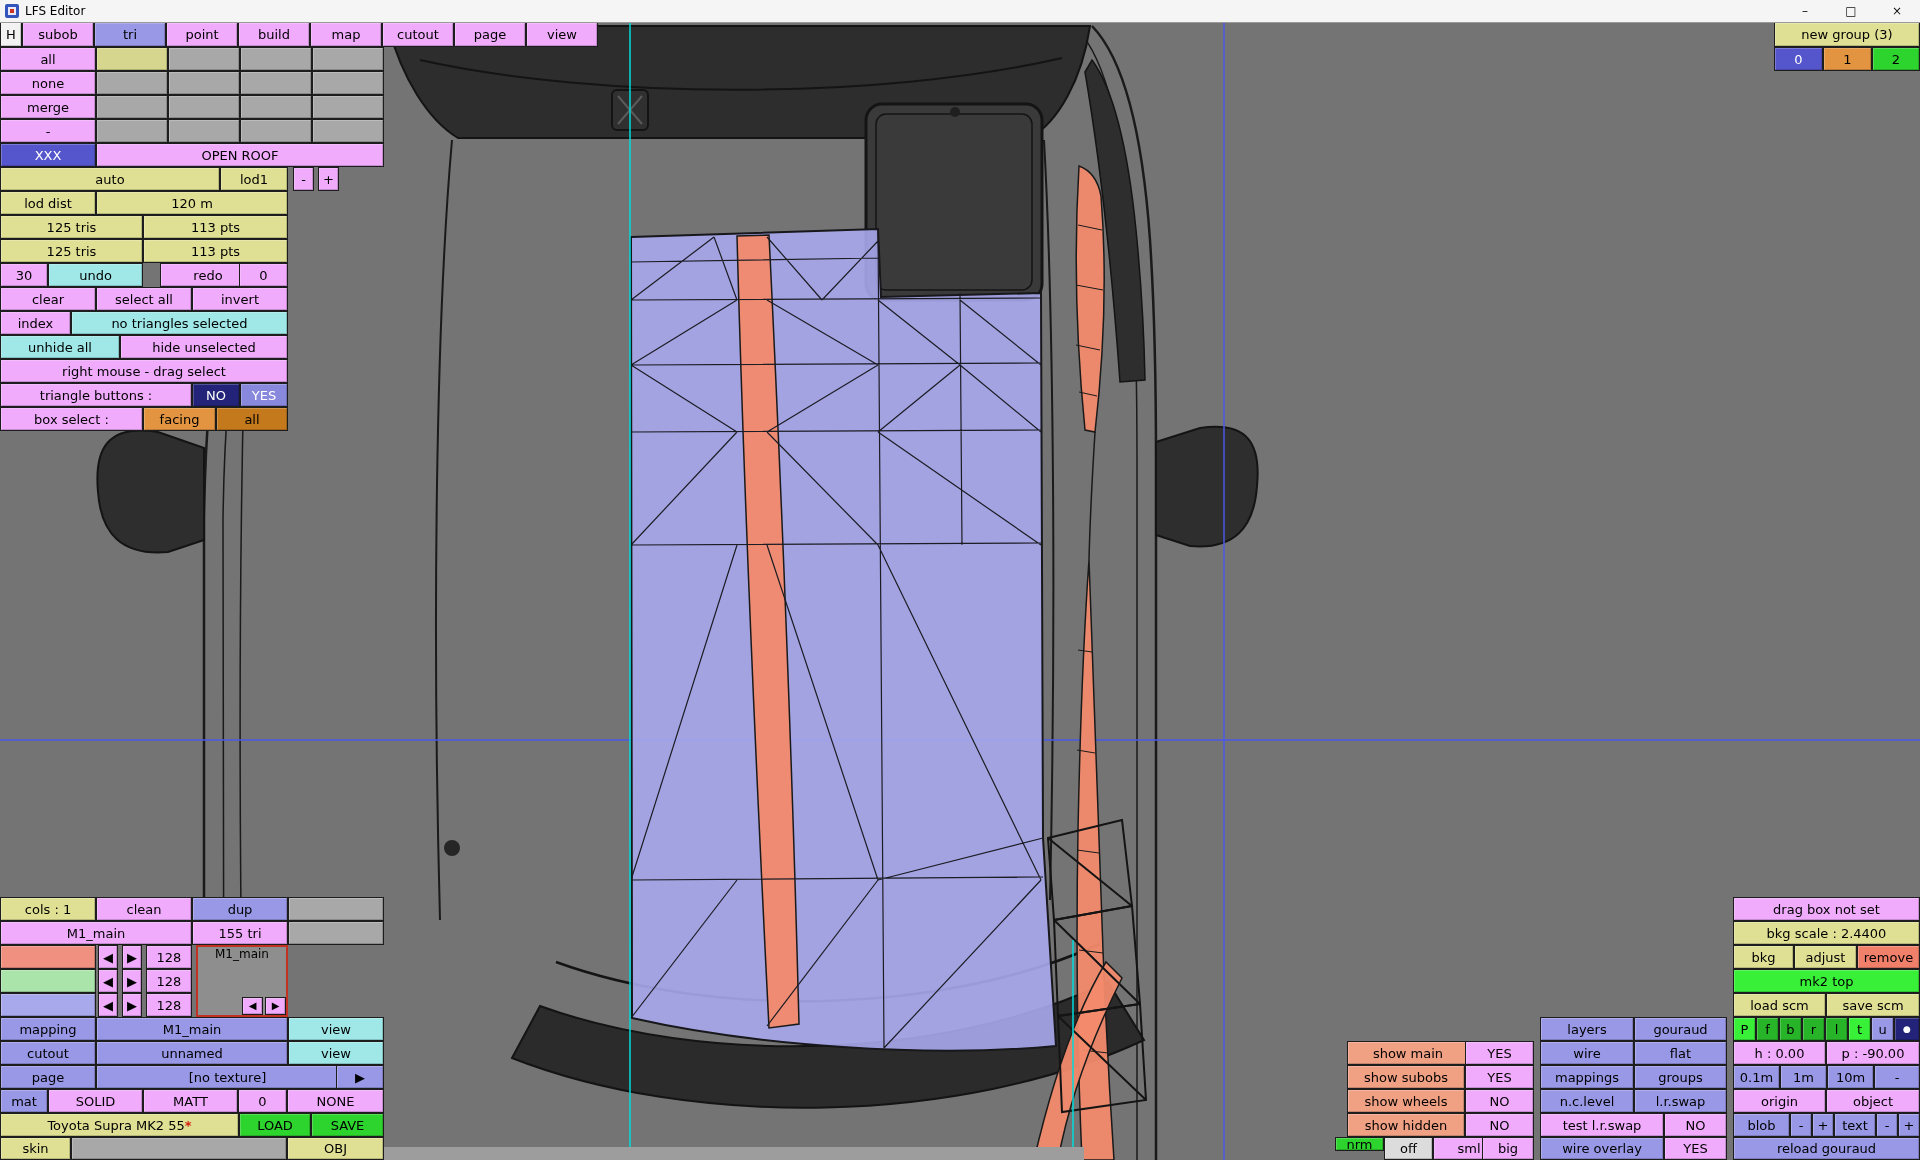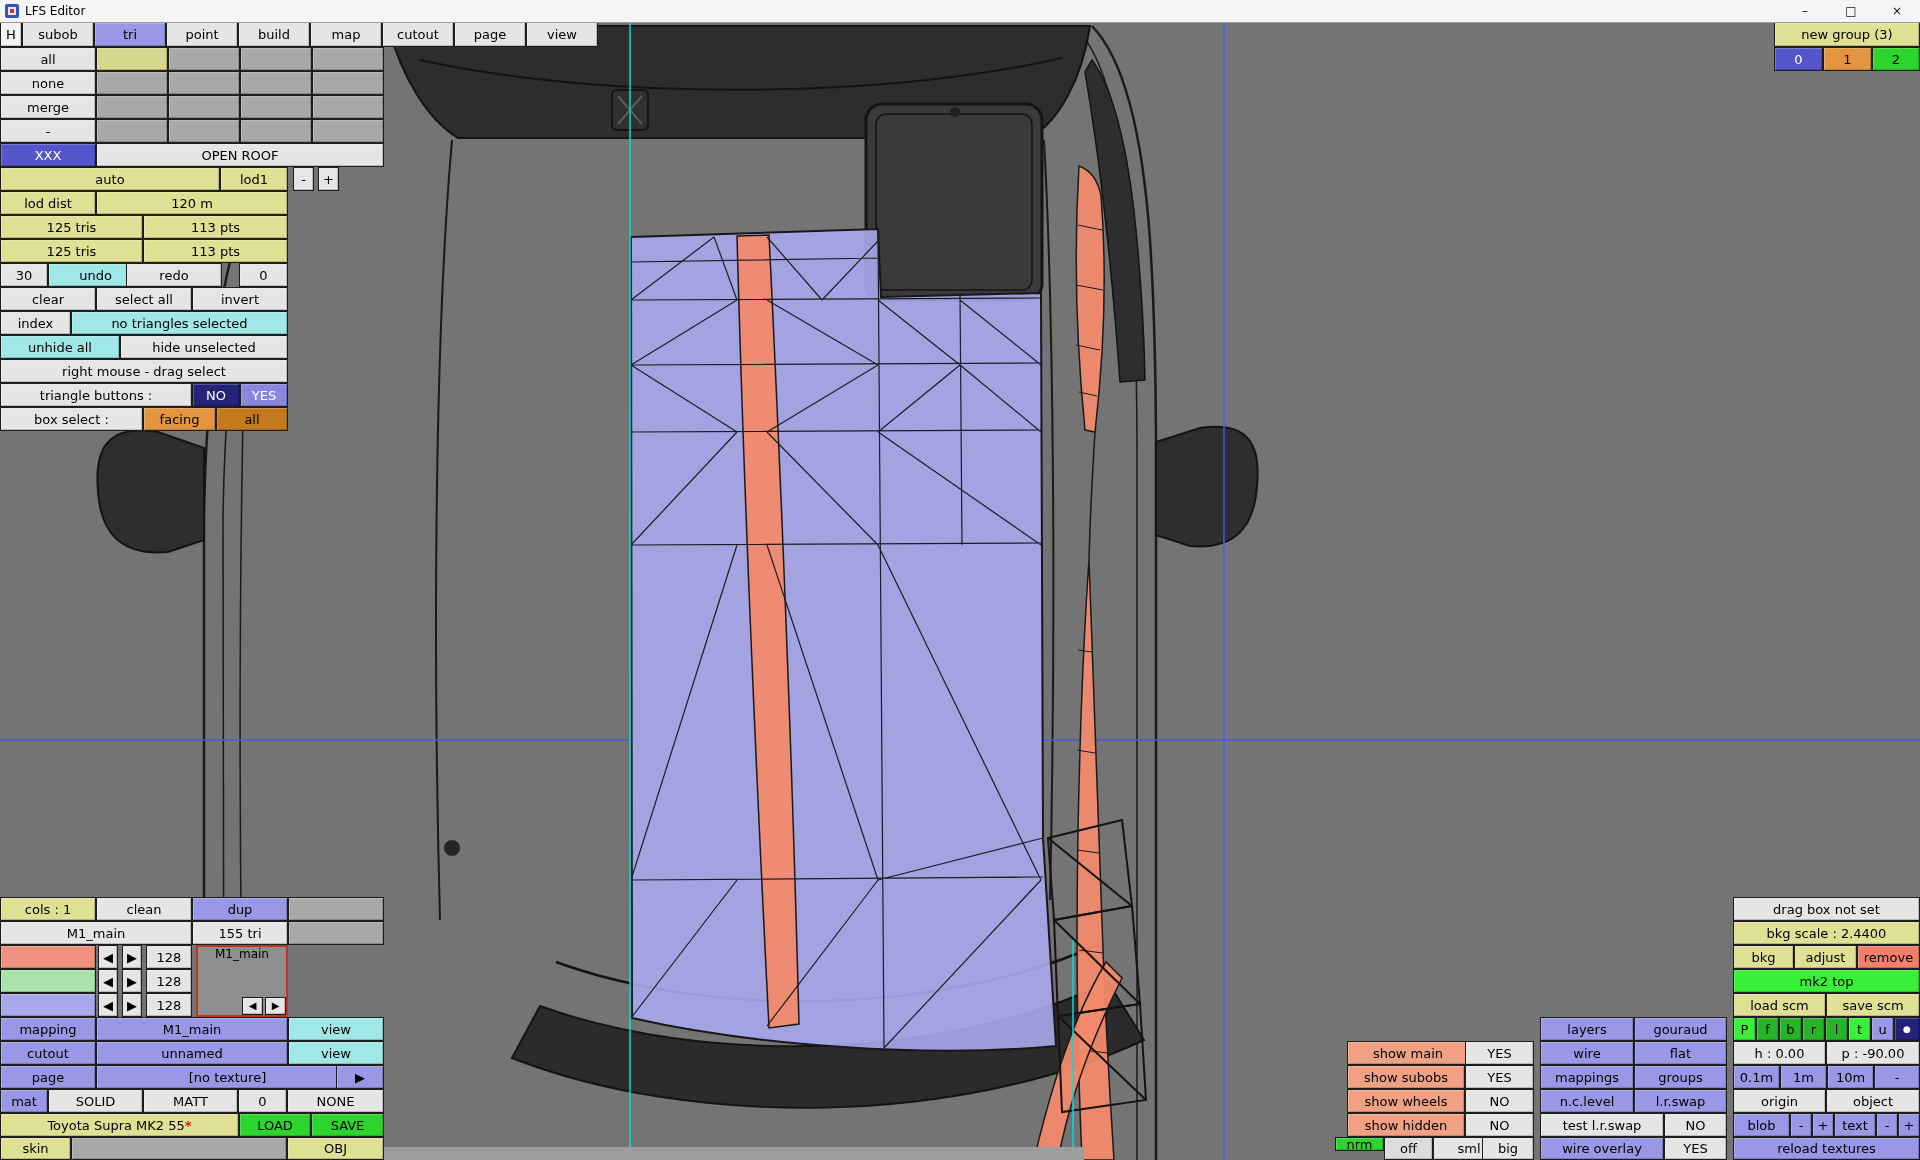--- a/index.html
+++ b/index.html
@@ -2,21 +2,21 @@
 <html><head>
 <meta charset="utf-8">
 <style>
   *{margin:0;padding:0}
   html,body{width:1920px;height:1160px}
   body{position:relative;overflow:hidden;background:#747474;font-family:"DejaVu Sans",sans-serif}
   #canvas{position:absolute;left:0;top:0;width:1920px;height:1160px;z-index:0}
   .b{position:absolute;box-sizing:border-box;border:1px solid #1d1d1d;display:flex;align-items:center;justify-content:center;
      font-size:13px;line-height:1;color:#000;white-space:nowrap;overflow:hidden;height:24px;z-index:2;cursor:default;
      box-shadow:inset 1px 1px 0 rgba(255,255,255,.22), inset -1px -1px 0 rgba(0,0,0,.18)}
-  .gy{background:#e5e5e5}.gd{background:#a8a8a8}.yl{background:#e0e095}.ylp{background:#d6d68e}
+  .gy{background:#f0abfc}.gd{background:#a8a8a8}.yl{background:#e0e095}.ylp{background:#d6d68e}
   .cy{background:#a0e8e8}.pu{background:#9898e6}.puw{background:#8888dc;color:#fff}
   .blu{background:#5656cc;color:#fff}.nv{background:#23237a;color:#fff}
   .or{background:#e29440}.od{background:#c4791c}
   .grn{background:#2ed42e}.grb{background:#38f038}.grm{background:#28b428}
   .sa{background:#f0a184}.rd{background:#f0806a}.whb{background:#f2f2f2}.lgt{background:#dcdcdc}
   #titlebar{position:absolute;left:0;top:0;width:1920px;height:22px;background:#f5f5f5;border-bottom:1px solid #9a9a9a;
      display:flex;align-items:center;z-index:3;font-size:12px;color:#000}
   #titlebar .ttl{margin-left:6px}
   .wbtn{position:absolute;top:0;width:46px;height:22px;display:flex;align-items:center;justify-content:center;font-size:12px;color:#111;z-index:4}
   .prevbox{position:absolute;box-sizing:border-box;z-index:2;background:#8e8e8e;border:2px solid #c23222;
@@ -164,21 +164,21 @@
   <div class="b yl" style="left:0px;top:191px;width:96px">lod dist</div>
   <div class="b yl" style="left:96px;top:191px;width:192px">120 m</div>
 
   <div class="b yl" style="left:0px;top:215px;width:143px">125 tris</div>
   <div class="b yl" style="left:143px;top:215px;width:145px">113 pts</div>
   <div class="b yl" style="left:0px;top:239px;width:143px">125 tris</div>
   <div class="b yl" style="left:143px;top:239px;width:145px">113 pts</div>
 
   <div class="b gy" style="left:0px;top:263px;width:48px">30</div>
   <div class="b cy" style="left:48px;top:263px;width:95px">undo</div>
-  <div class="b gy" style="left:126px;top:263px;width:96px">redo</div>
+  <div class="b gy" style="left:160px;top:263px;width:96px">redo</div>
   <div class="b gy" style="left:239px;top:263px;width:49px">0</div>
 
   <div class="b gy" style="left:0px;top:287px;width:96px">clear</div>
   <div class="b gy" style="left:96px;top:287px;width:96px">select all</div>
   <div class="b gy" style="left:192px;top:287px;width:96px">invert</div>
 
   <div class="b gy" style="left:0px;top:311px;width:71px">index</div>
   <div class="b cy" style="left:71px;top:311px;width:217px">no triangles selected</div>
 
   <div class="b cy" style="left:0px;top:335px;width:120px">unhide all</div>
@@ -311,14 +311,14 @@
   <div class="b pu" style="left:1834px;top:1113px;width:42px">text</div>
   <div class="b pu" style="left:1876px;top:1113px;width:22px">-</div>
   <div class="b pu" style="left:1898px;top:1113px;width:22px">+</div>
 
   <div class="b grn" style="left:1335px;top:1137px;width:49px;height:14px">nrm</div>
   <div class="b lgt" style="left:1384px;top:1137px;width:49px;height:23px">off</div>
   <div class="b gy" style="left:1433px;top:1137px;width:72px;height:23px">sml</div>
   <div class="b gy" style="left:1482px;top:1137px;width:52px;height:23px">big</div>
   <div class="b pu" style="left:1540px;top:1137px;width:124px;height:23px">wire overlay</div>
   <div class="b gy" style="left:1664px;top:1137px;width:63px;height:23px">YES</div>
-  <div class="b pu" style="left:1733px;top:1137px;width:187px;height:23px">reload textures</div>
+  <div class="b pu" style="left:1733px;top:1137px;width:187px;height:23px">reload gouraud</div>
 </div>
 
 </body></html>

